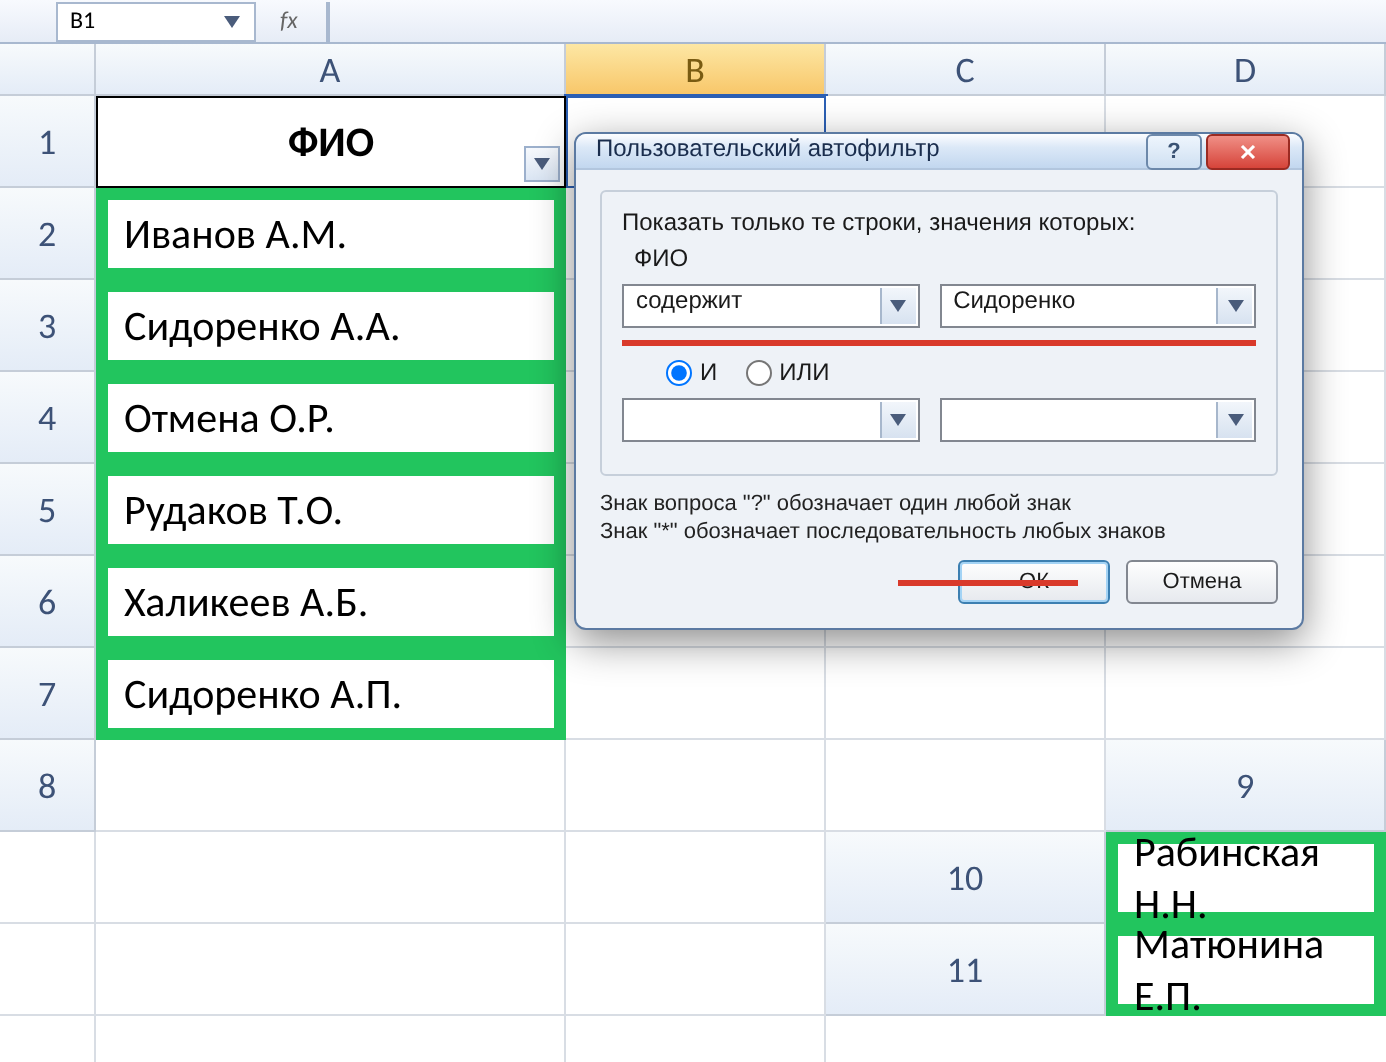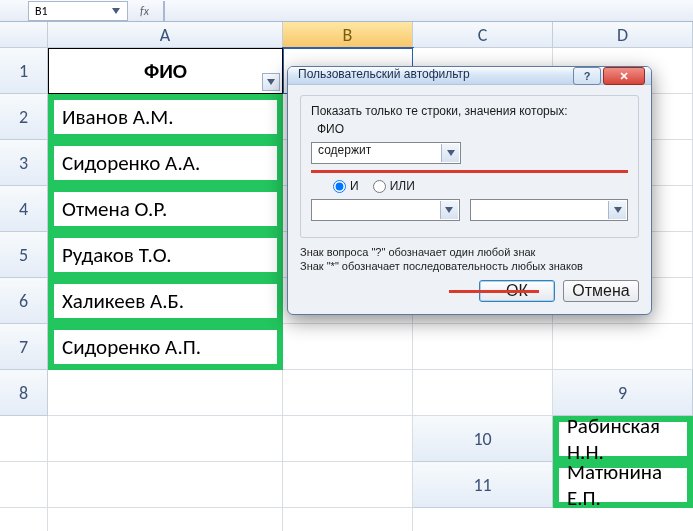--- a/index.html
+++ b/index.html
@@ -211,21 +211,21 @@
     justify-content: flex-end;
     gap: 8px;
     margin-top: 8px;
   }
   .btn {
     width: 76px;
     height: 22px;
     background: linear-gradient(to bottom, #fefefe 0%, #e6e9ee 100%);
     border: 1px solid #828790;
     border-radius: 3px;
-    font-size: 16px;
+    font-size: 11px;
     display: flex; align-items: center; justify-content: center;
   }
   .btn.default { border: 1px solid #3c7fb1; box-shadow: 0 0 0 1px #a3d3f5 inset; }
   .redline-ok {
     position: absolute;
     height: 3px;
     width: 90px;
     background: #d93a2b;
     right: 100px;
     bottom: 9px;
@@ -336,20 +336,28 @@
       <div class="winbtn close">✕</div>
     </div>
   </div>
   <div class="dlg-body">
     <div class="fieldset">
       <div class="legend">Показать только те строки, значения которых:</div>
       <div class="sub">ФИО</div>
       <div class="row-controls">
         <div class="combo left">
           <span>содержит</span>
+          <span class="dd">
+              <svg viewBox="0 0 8 6">
+                <path d="M0 0 L8 0 L4 6 Z" fill="#4a5c7b"></path>
+              </svg>
+            </span>
+        </div>
+        <div class="combo right">
+          <span>Сидоренко</span>
           <span class="dd">
               <svg viewBox="0 0 8 6">
                 <path d="M0 0 L8 0 L4 6 Z" fill="#4a5c7b"></path>
               </svg>
             </span>
         </div>
       </div>
       <div class="redline"></div>
       <div class="radios">
         <label class="radio">

